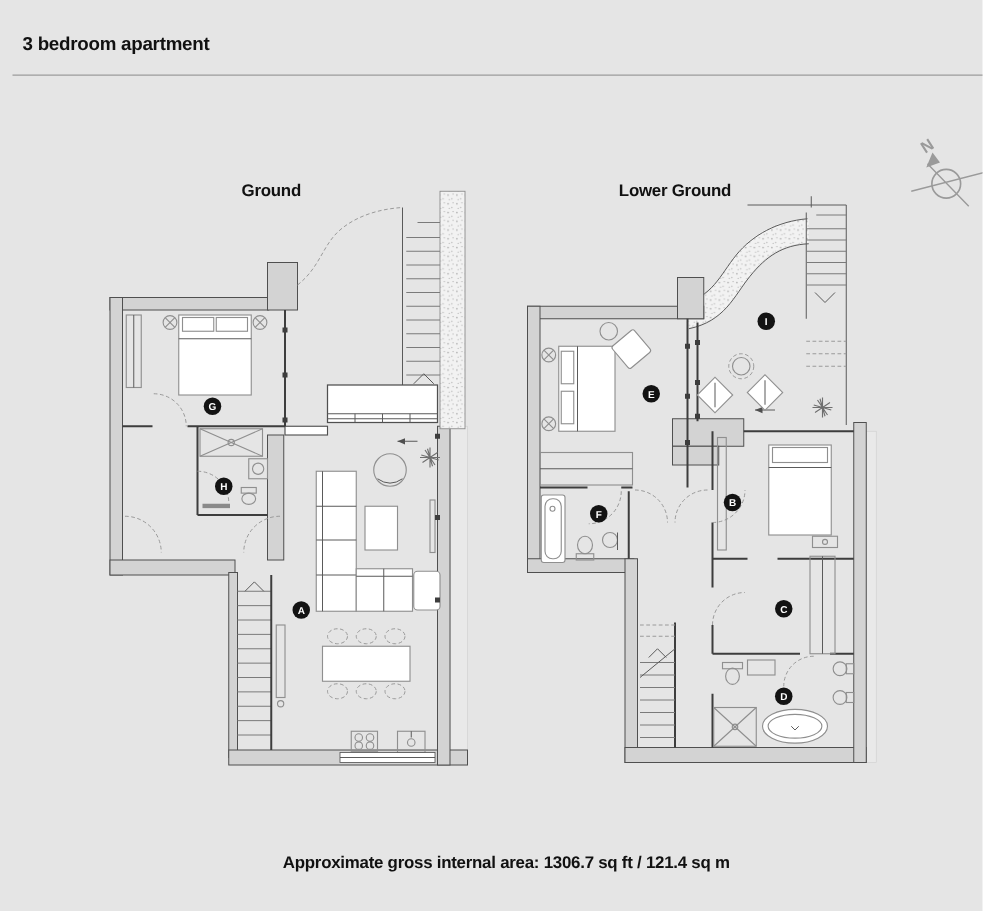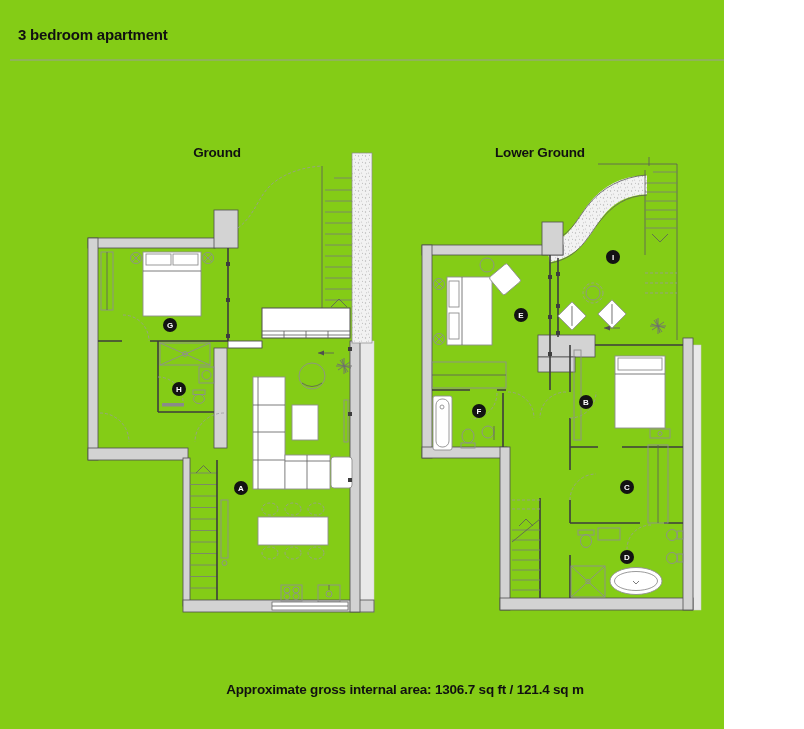--- a/index.html
+++ b/index.html
@@ -1,16 +1,16 @@
 <!DOCTYPE html>
 <html><head>
 <meta charset="utf-8">
 <style>
   html,body{margin:0;padding:0;background:#fff;}
-  .page{position:relative;width:724px;height:729px;background:#84cc16;overflow:hidden;
+  .page{position:relative;width:786px;height:729px;background:#e5e5e5;overflow:hidden;
         font-family:"Liberation Sans",sans-serif;}
   svg{position:absolute;left:0;top:0;}
   .t-title{font:700 15px "Liberation Sans",sans-serif;fill:#111;letter-spacing:-0.2px;}
   .t-plan{font:700 13.5px "Liberation Sans",sans-serif;fill:#111;text-anchor:middle;letter-spacing:-0.2px;}
   .t-footer{font:700 13.5px "Liberation Sans",sans-serif;fill:#111;text-anchor:middle;letter-spacing:-0.2px;}
   .t-n{font:700 13px "Liberation Sans",sans-serif;fill:#9a9a9a;}
   .wall{fill:#d3d3d3;stroke:#4f4f4f;stroke-width:0.8;}
   .wall-light{fill:#e9e9e9;stroke:#cfcfcf;stroke-width:0.5;}
   .part{stroke:#3d3d3d;stroke-width:1.6;fill:none;}
   .thin{stroke:#5a5a5a;stroke-width:0.8;fill:none;}

